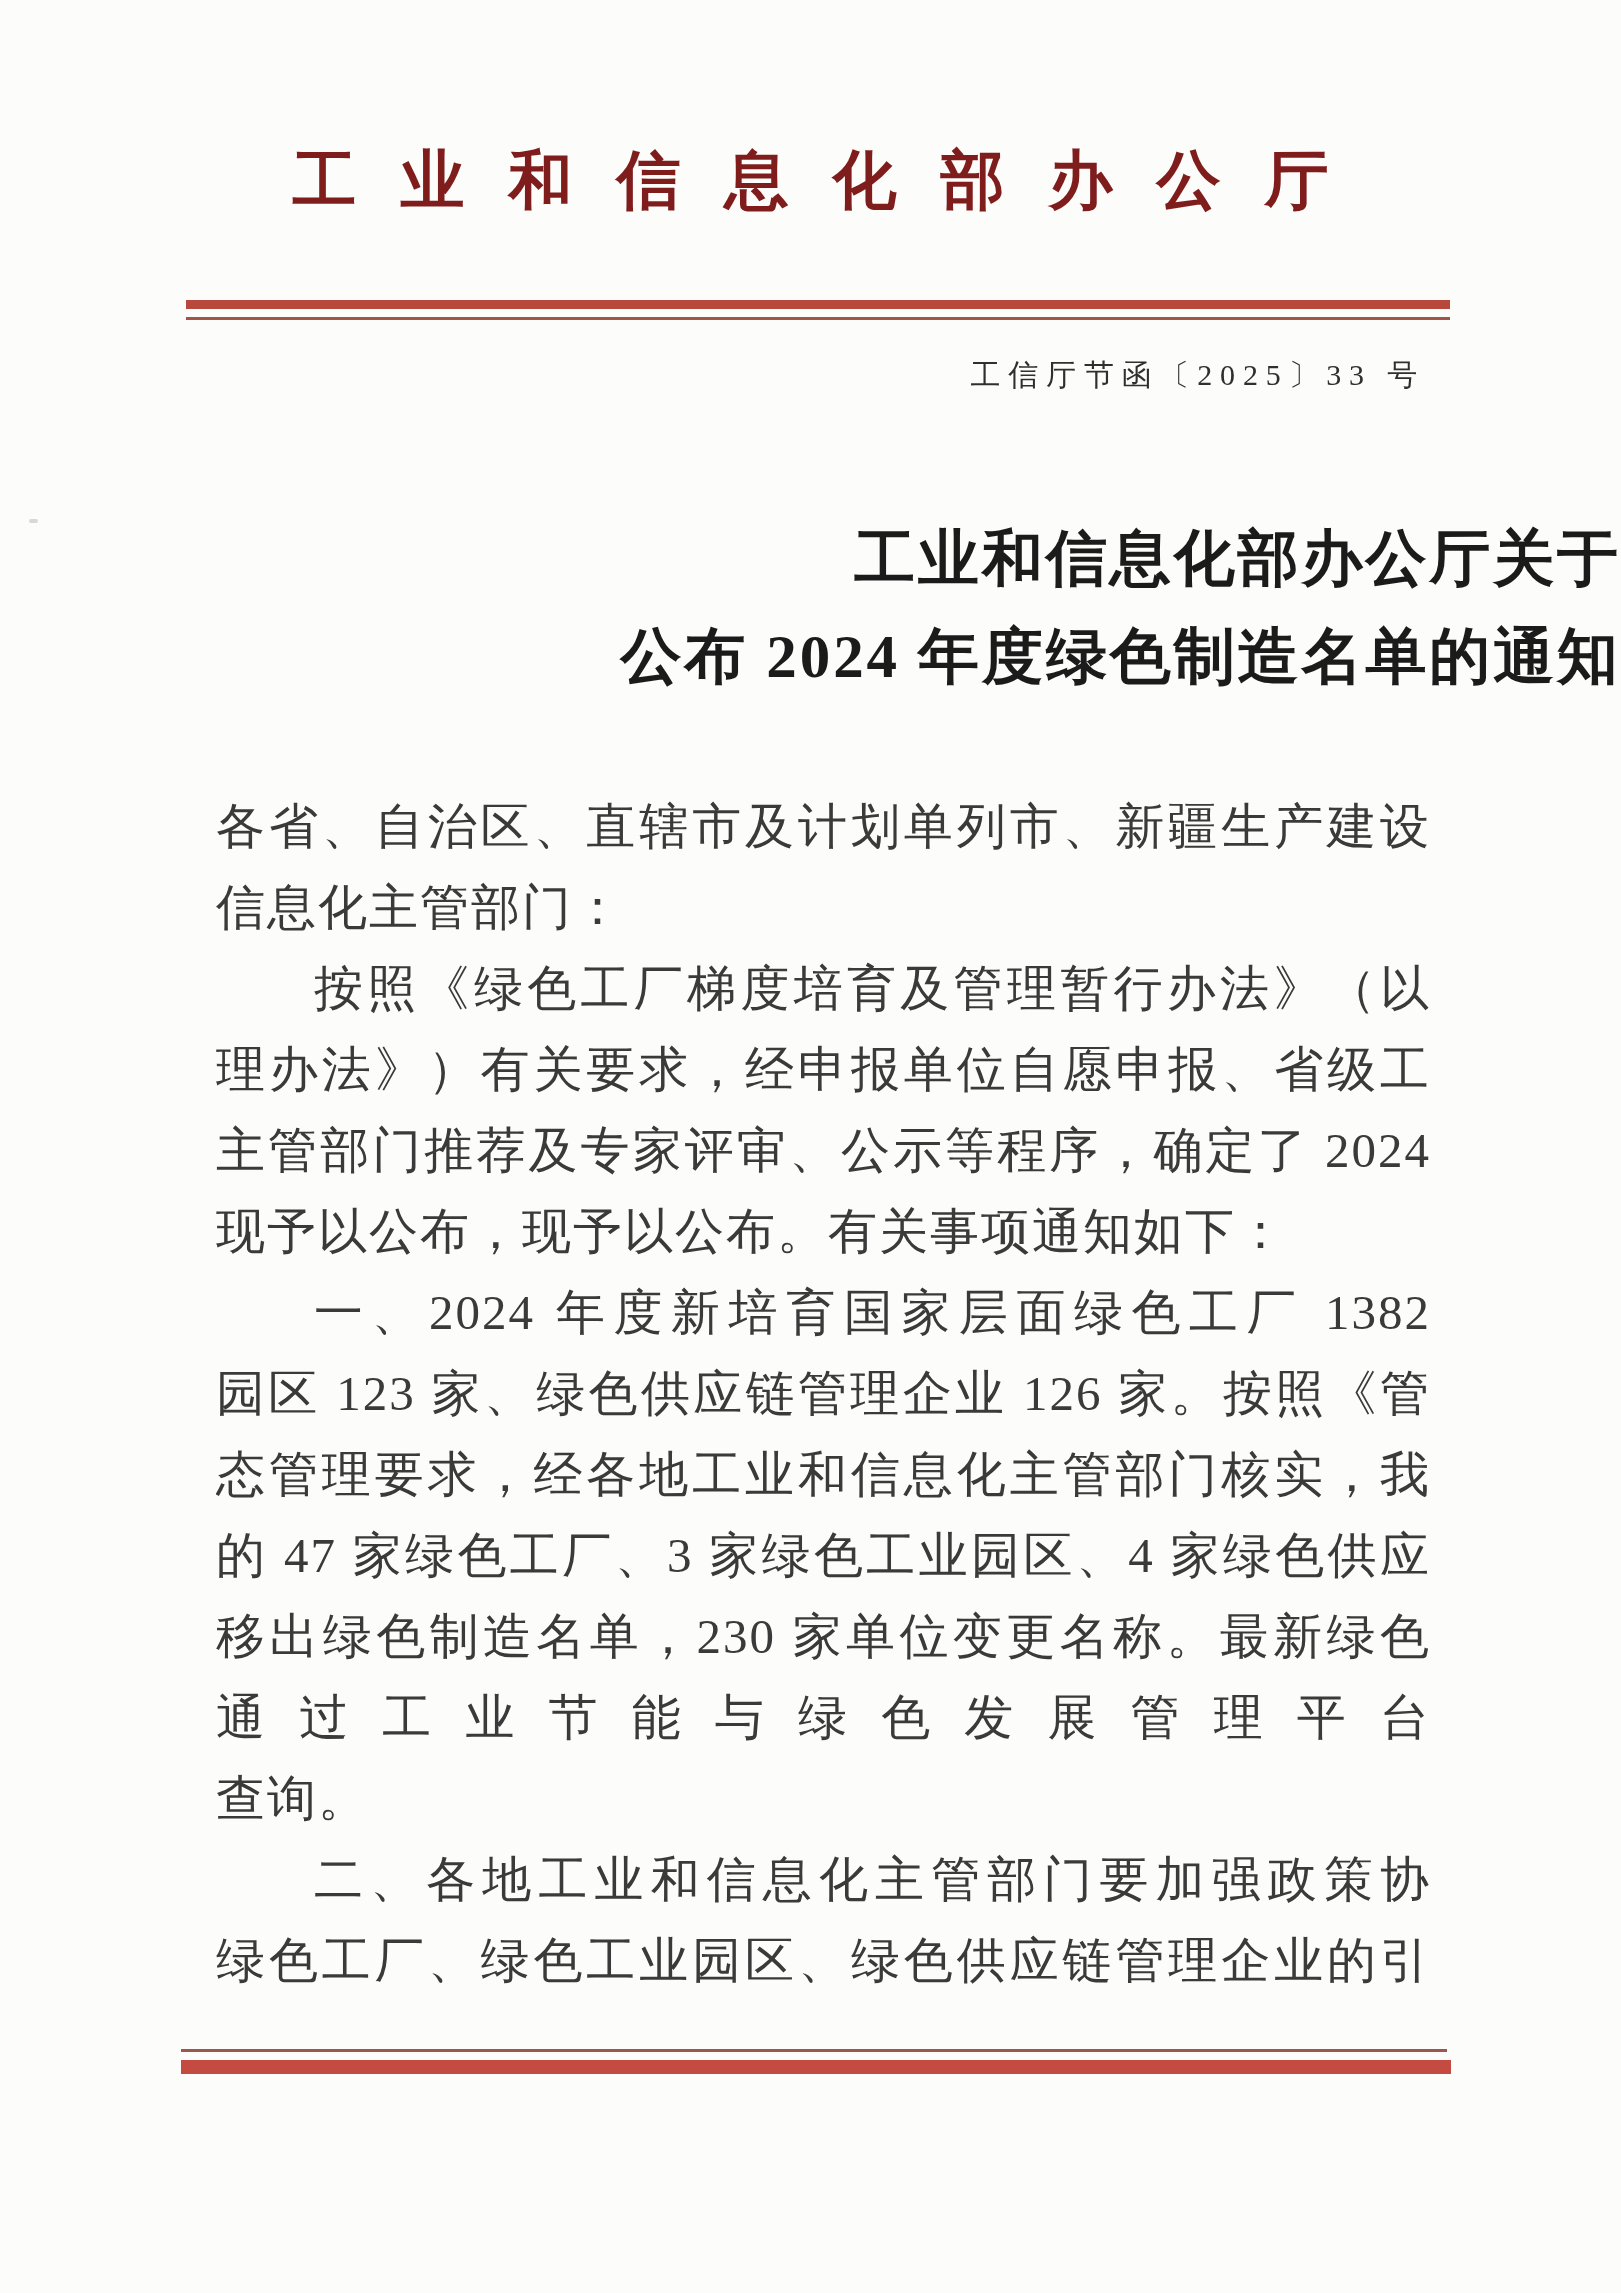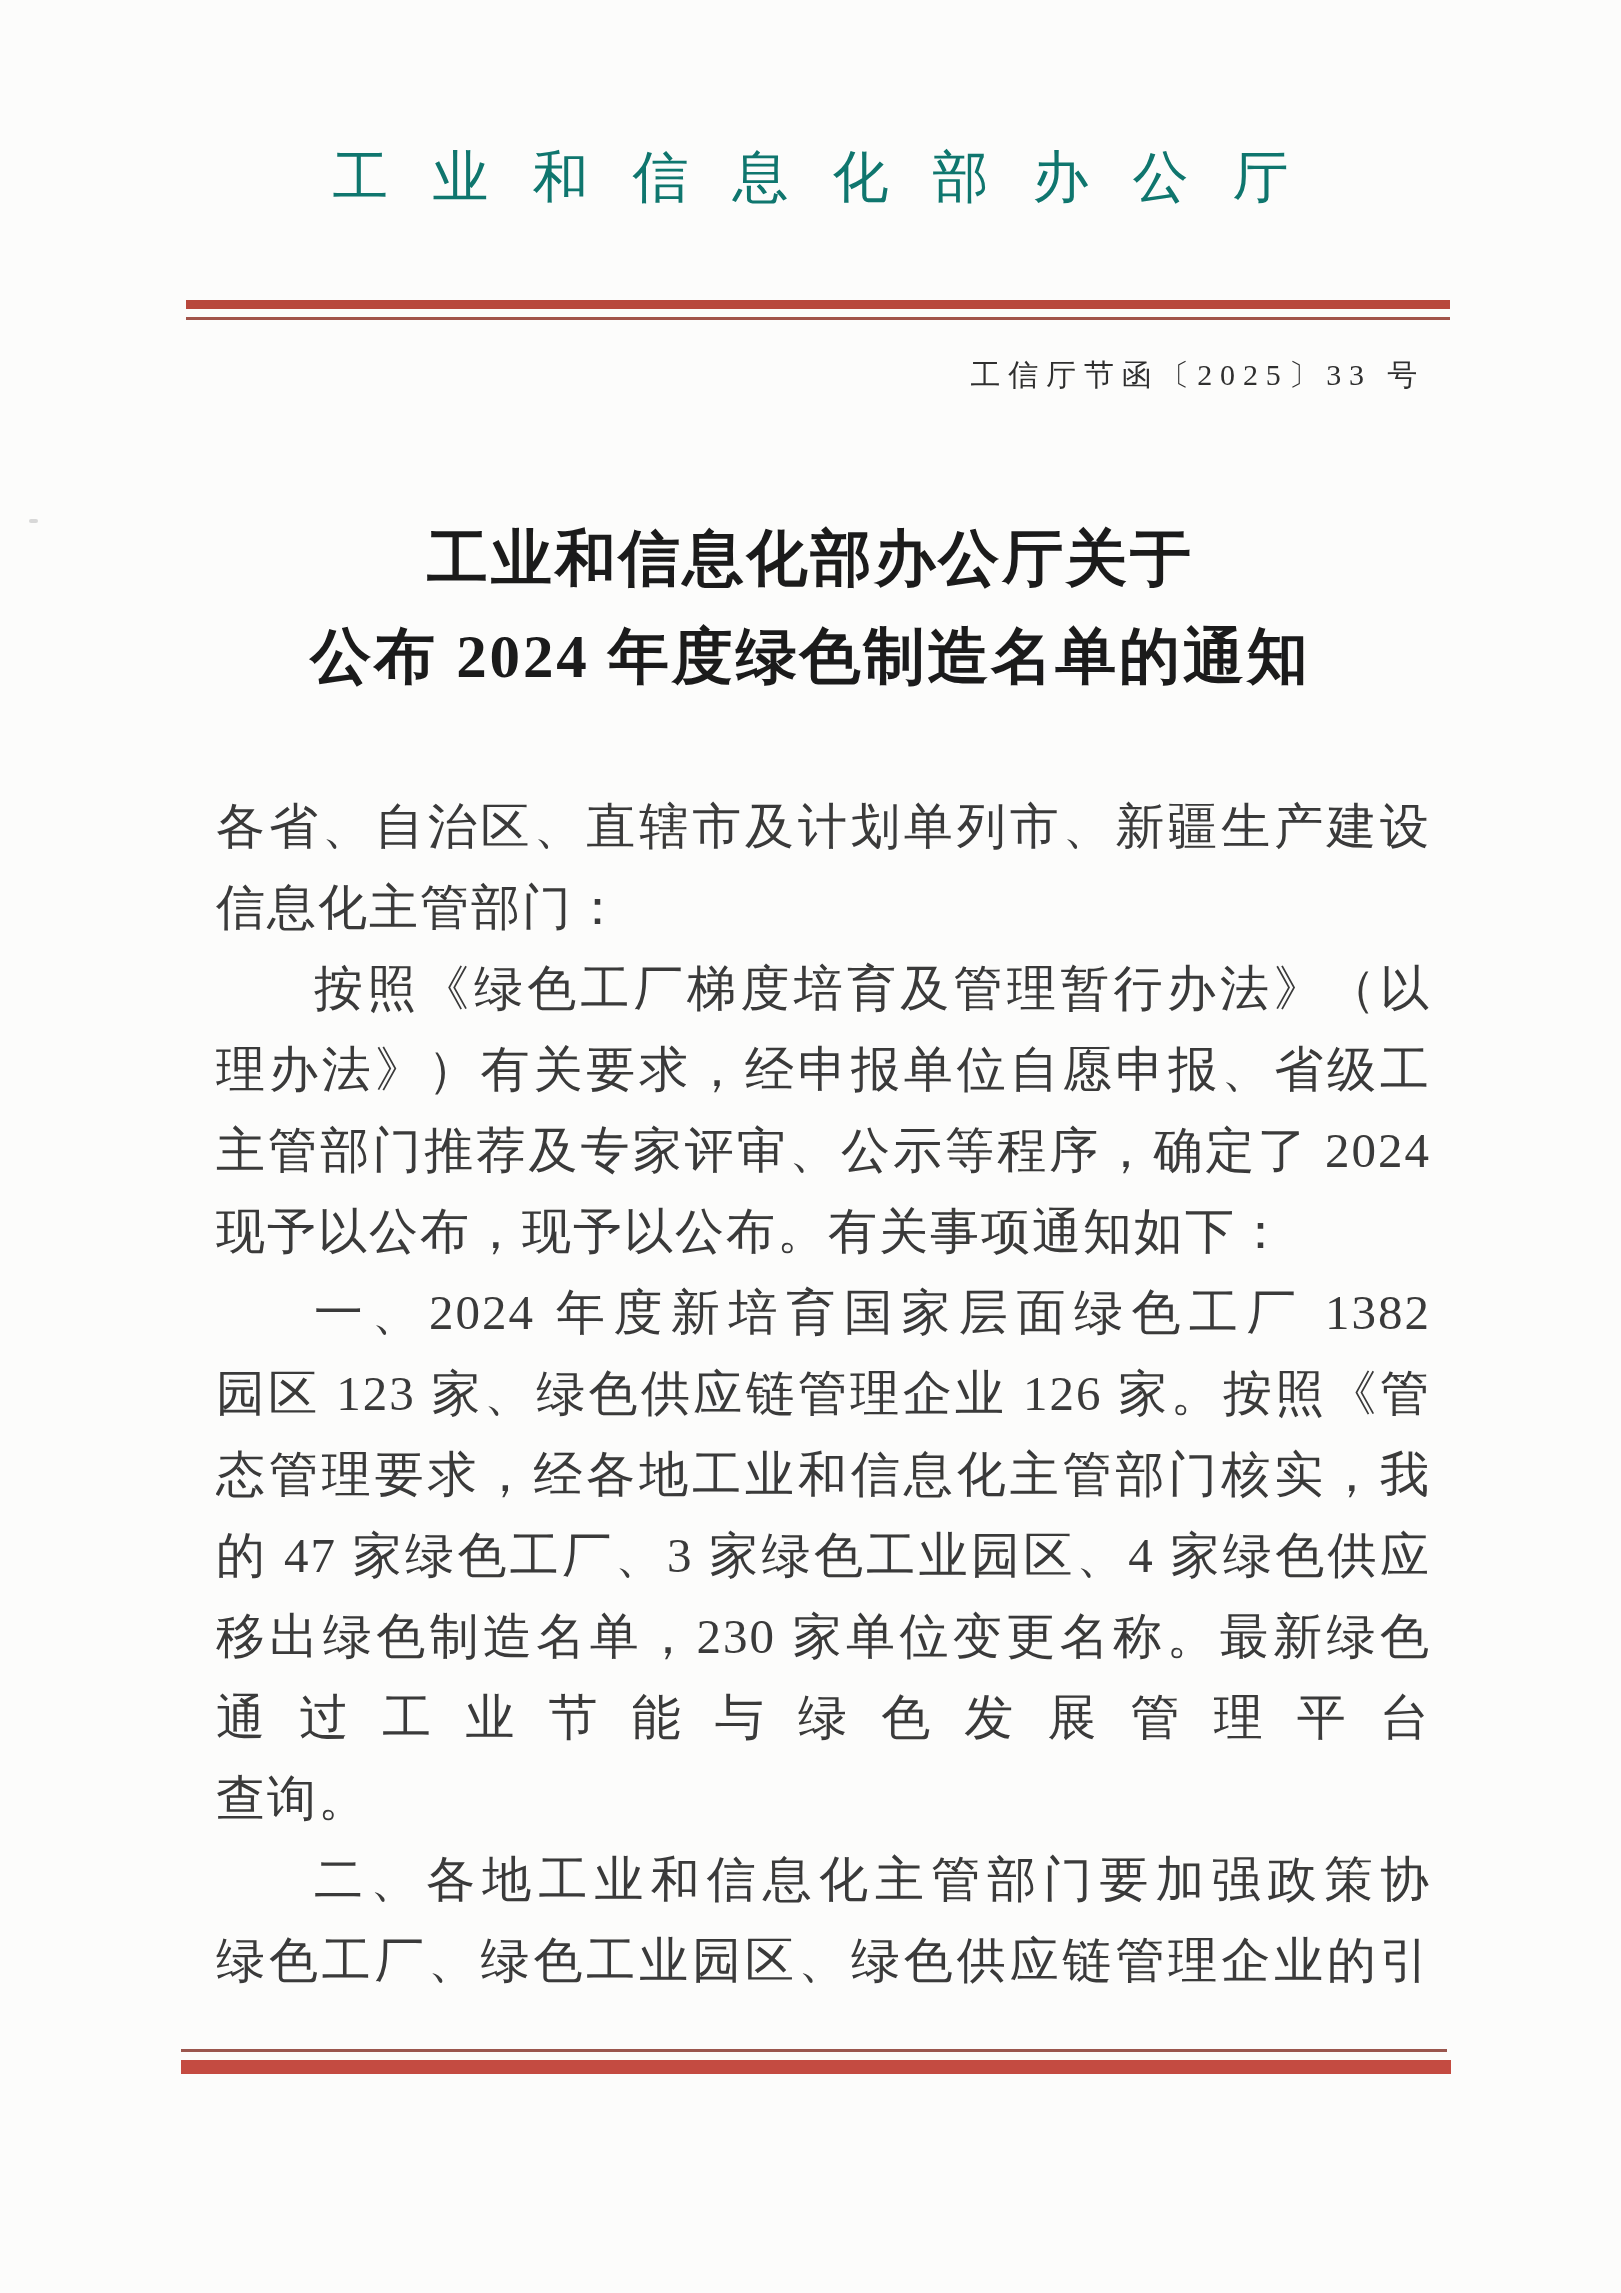--- a/index.html
+++ b/index.html
@@ -15,23 +15,23 @@
     overflow: hidden;
     font-family: "Liberation Serif", "DejaVu Serif", serif;
   }
   
   .letterhead {
     position: absolute;
     top: 149px;
     left: 0;
     width: 100%;
     text-align: center;
-    color: #0f766e;
-    font-size: 56px;
-    font-weight: normal;
+    color: #7f1d1d;
+    font-size: 64px;
+    font-weight: bold;
     letter-spacing: 44px;
     text-indent: 44px;
     line-height: 1;
     white-space: nowrap;
   }
   
   .rule-top-thick {
     position: absolute;
     left: 186px;
     top: 300px;
@@ -56,21 +56,21 @@
     letter-spacing: 7.8px;
     color: #2f2f2f;
     white-space: nowrap;
   }
   
   .notice-title {
     position: absolute;
     top: 510px;
     left: 0;
     width: 100%;
-    text-align: center;
+    text-align: right;
     color: #1b1b1b;
     font-weight: bold;
     font-size: 61px;
     line-height: 98px;
     letter-spacing: 2.9px;
   }
   
   .body-text {
     position: absolute;
     left: 216px;

